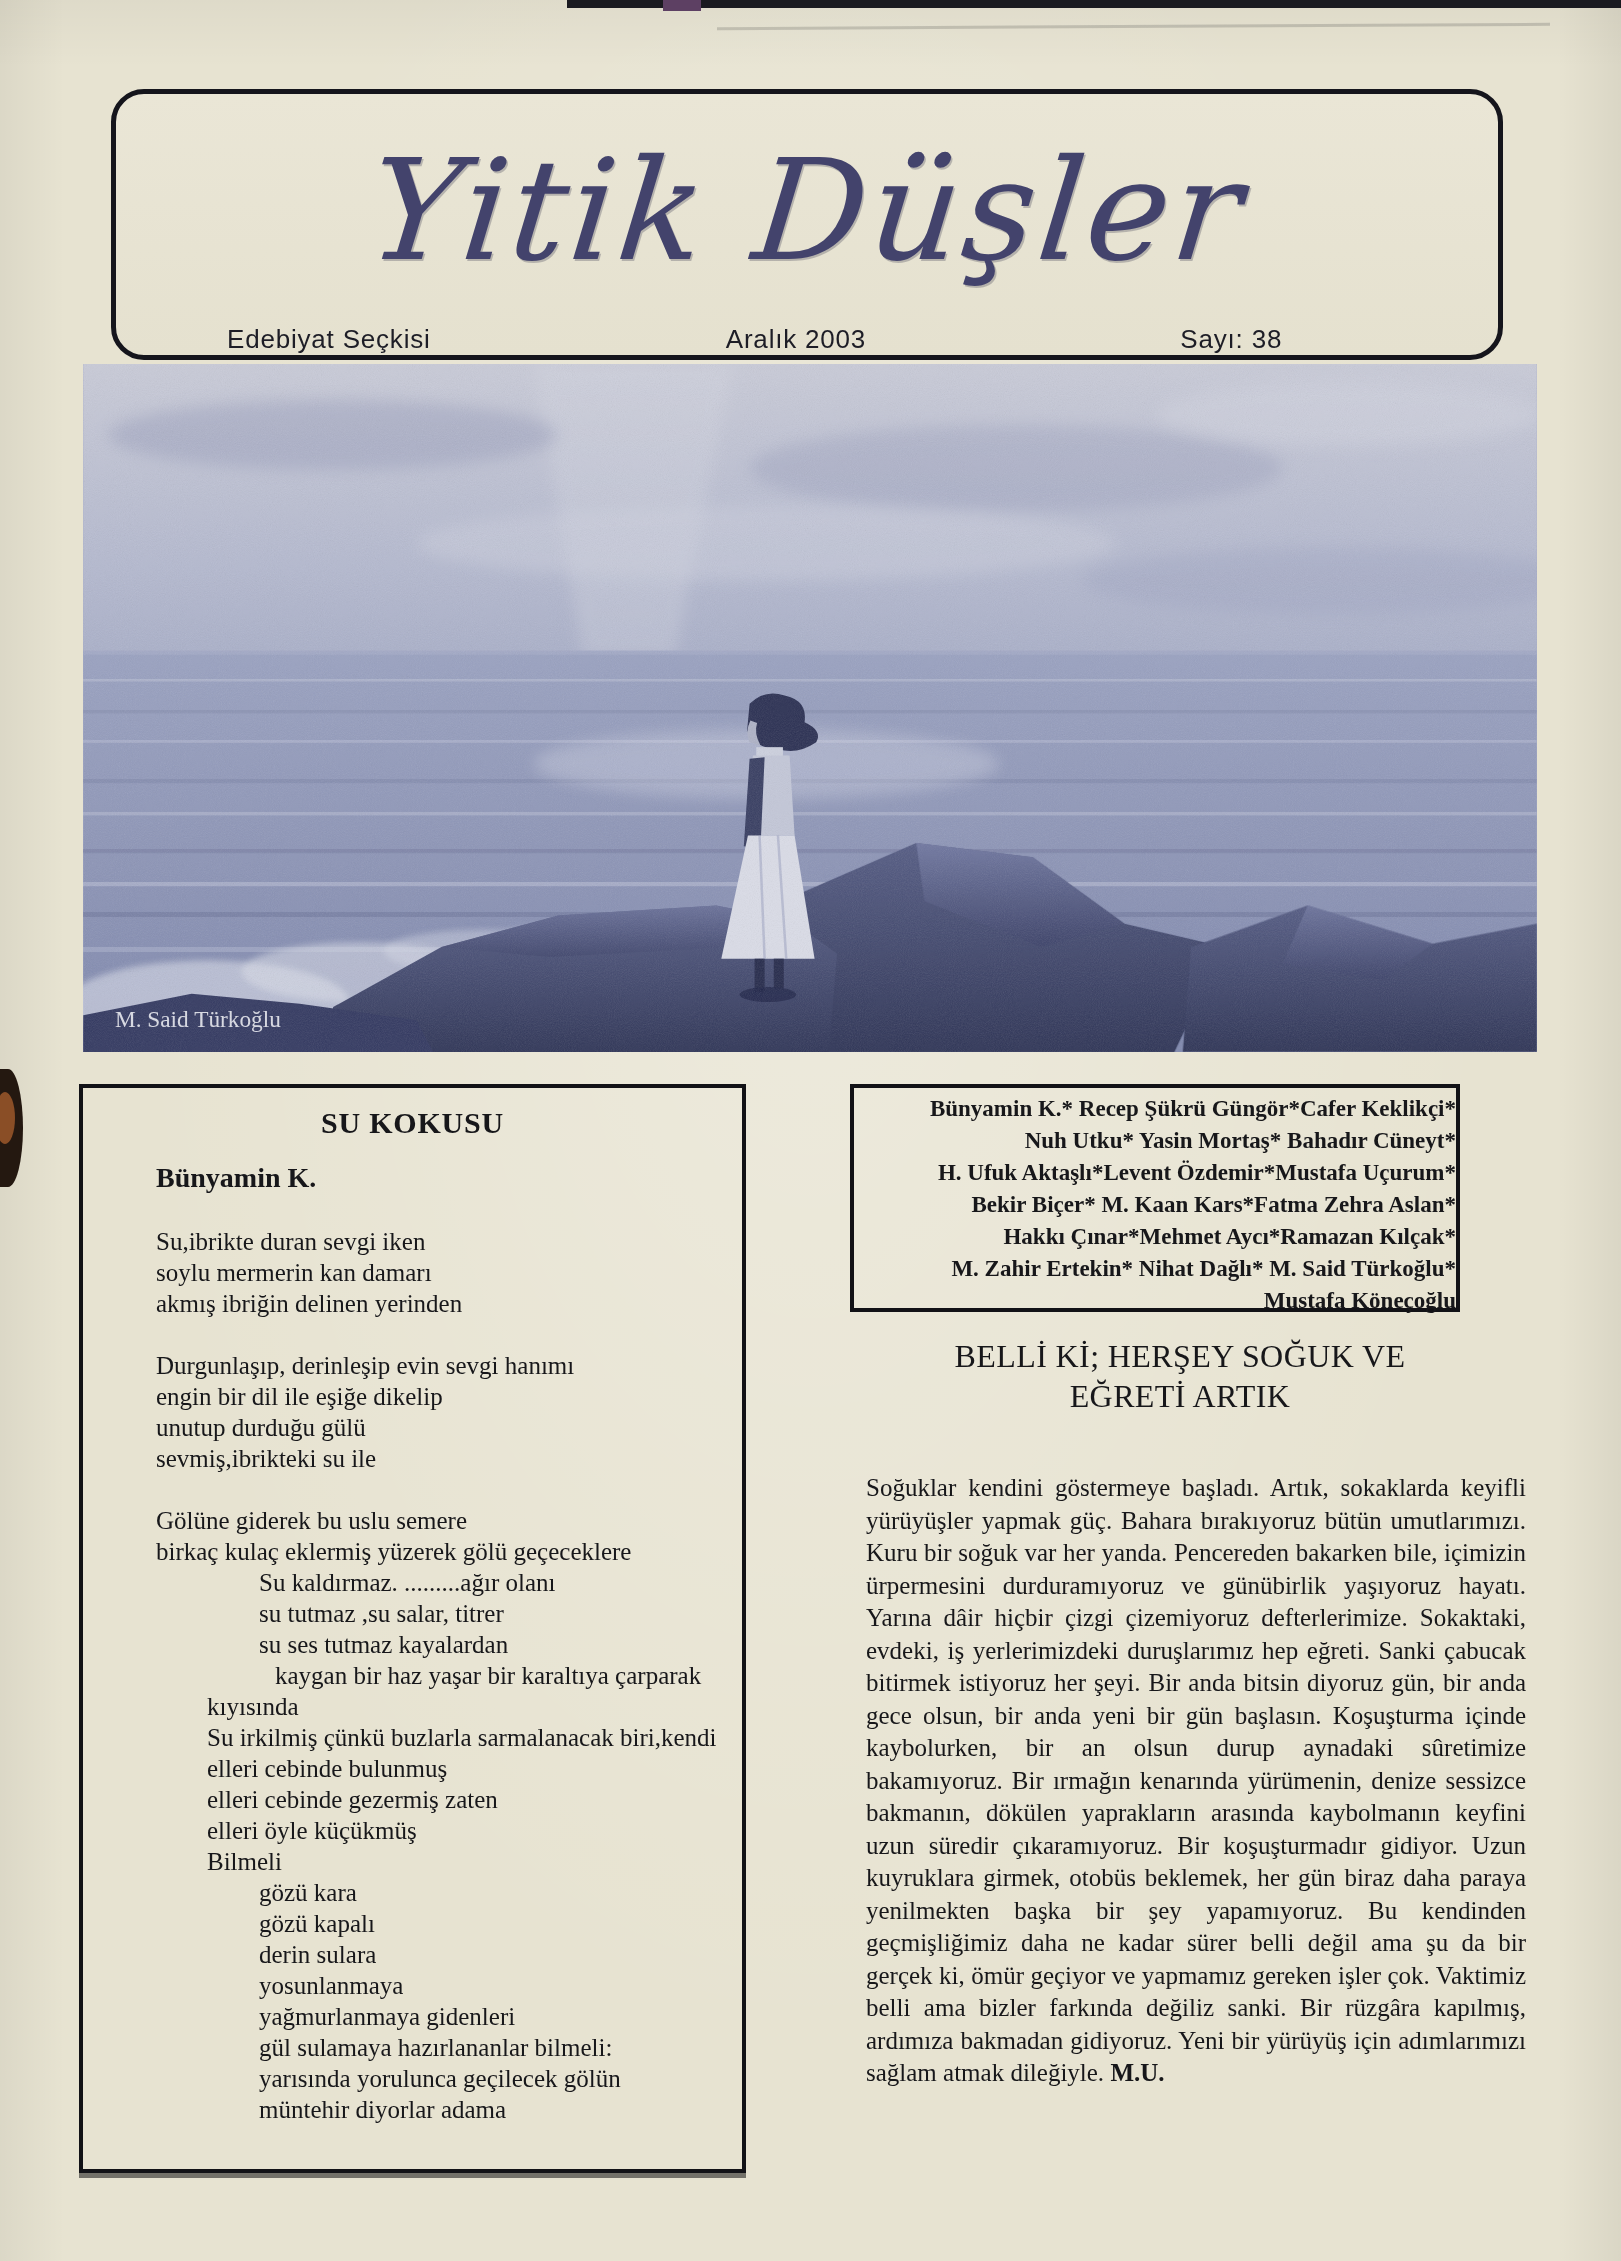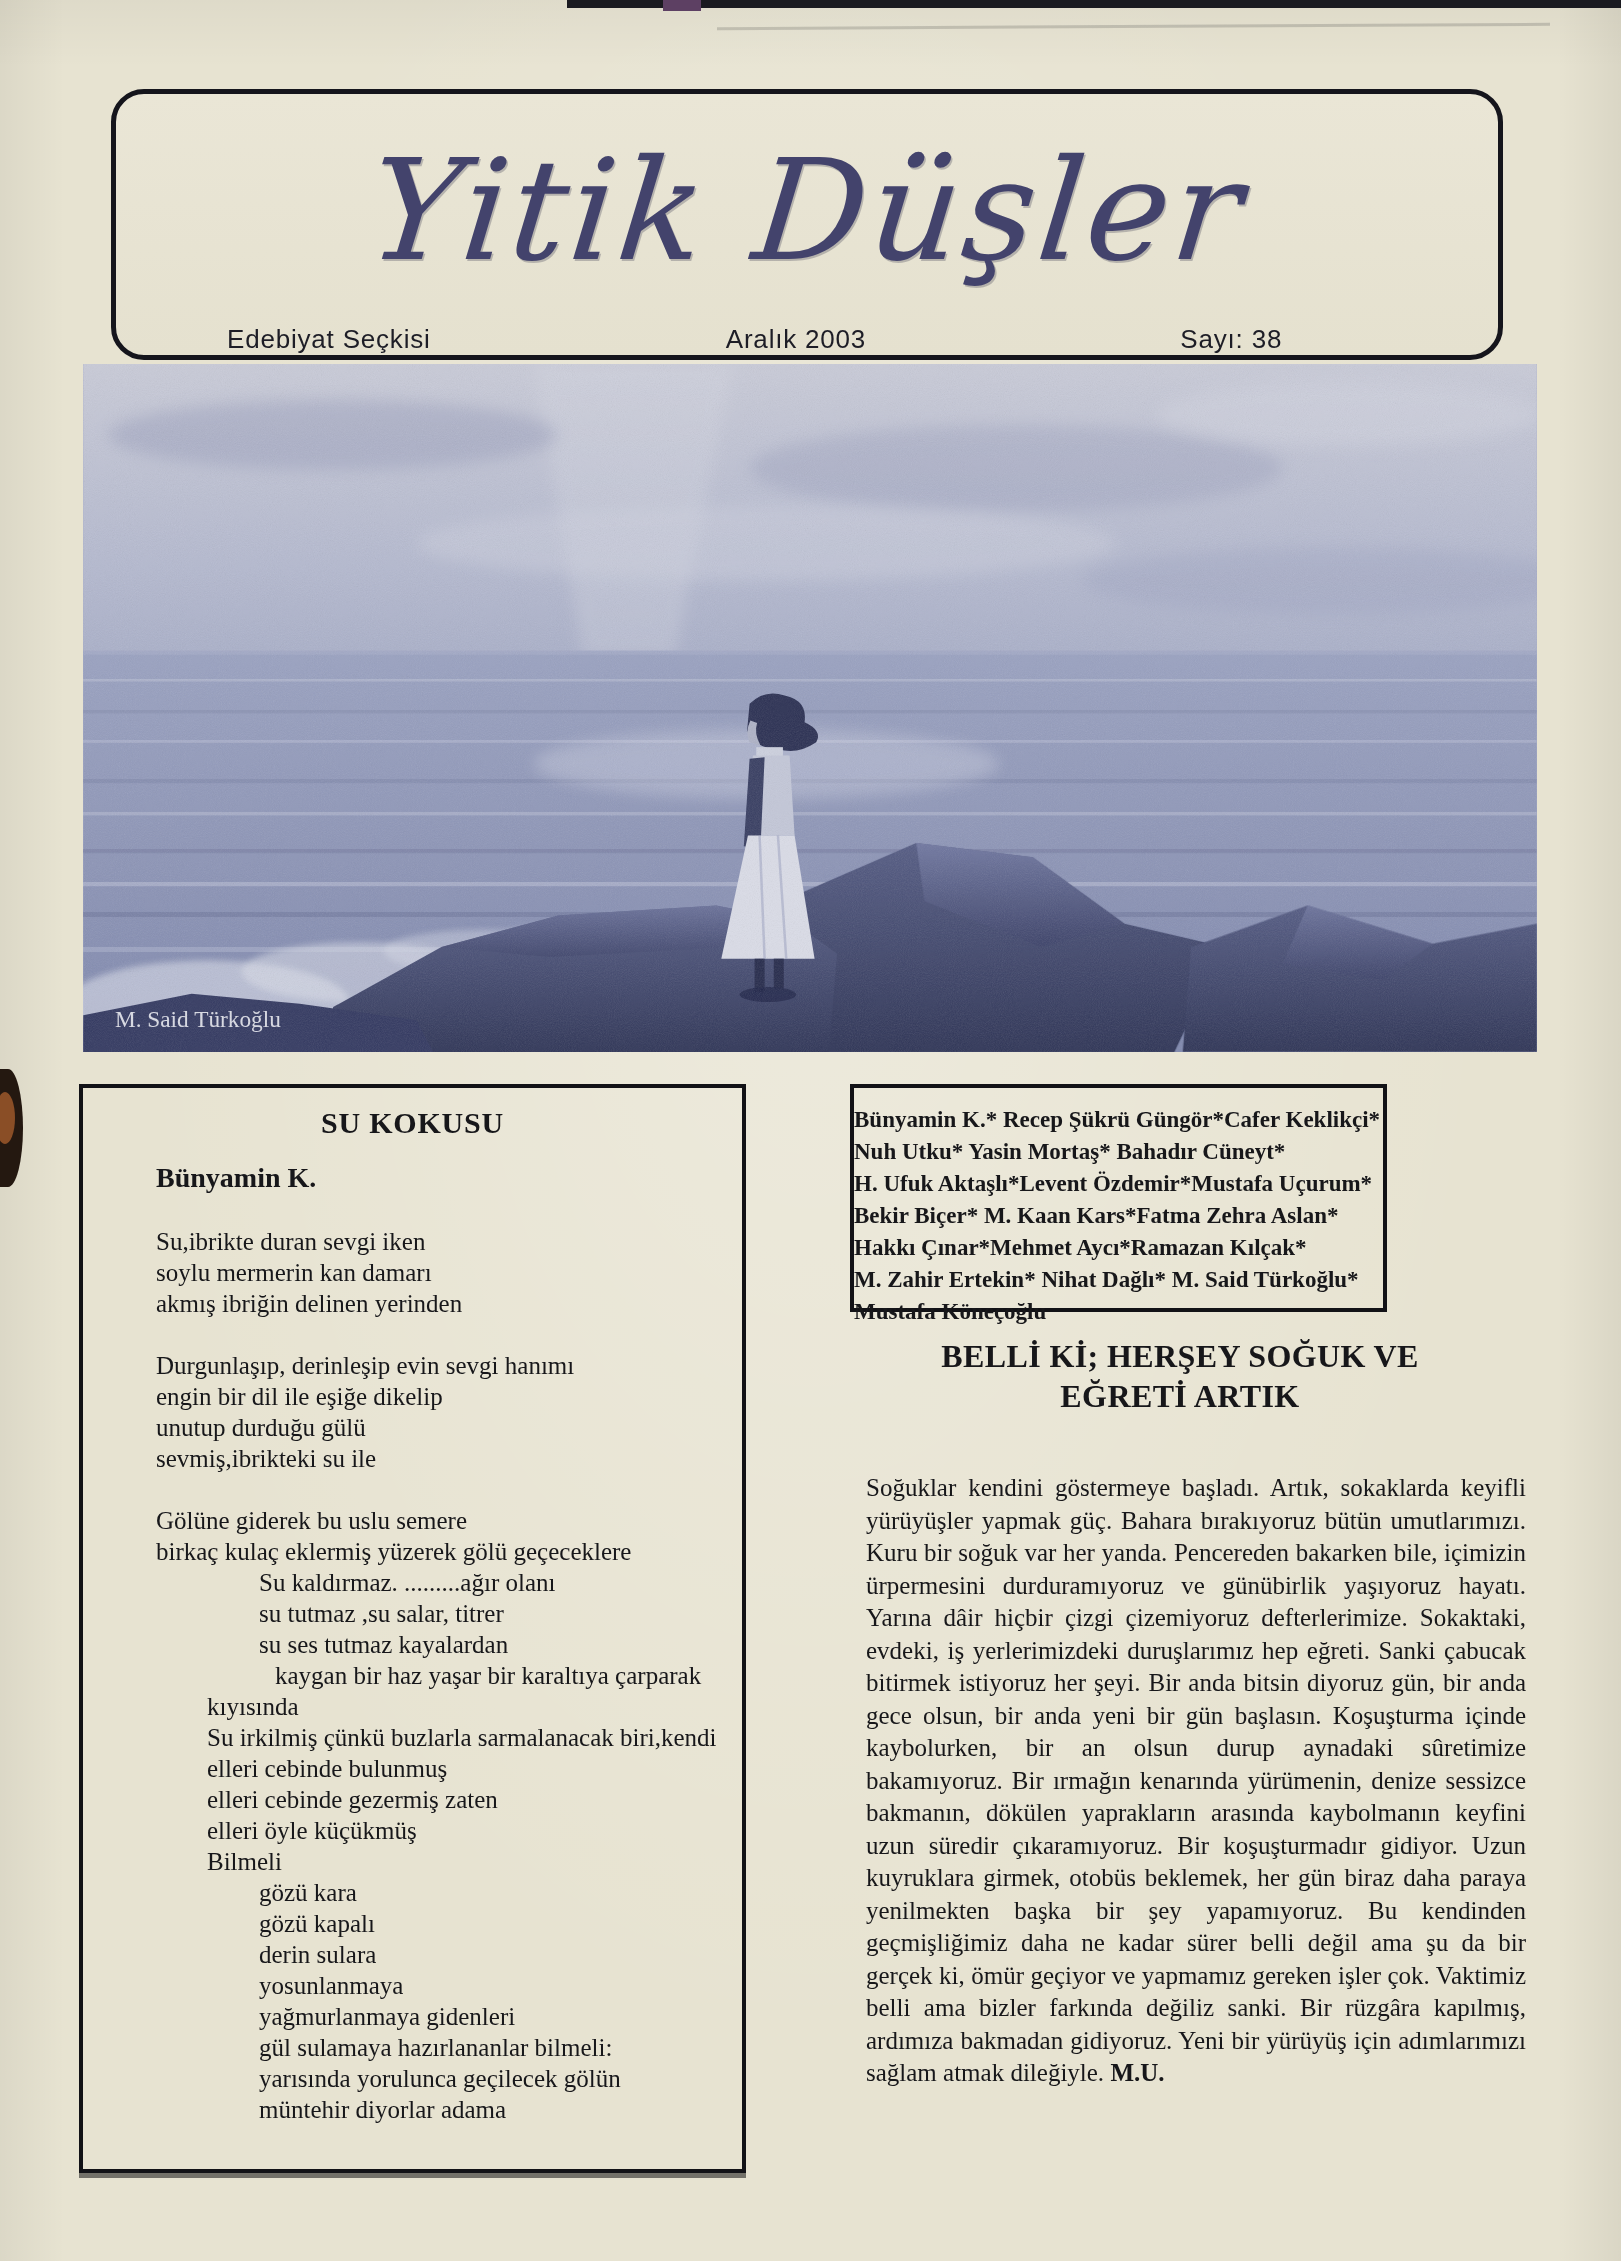--- a/index.html
+++ b/index.html
@@ -60,29 +60,29 @@
   .poem-lines{margin-top:32px;padding-left:73px;font-size:25px;line-height:31px;}
   .poem-line{white-space:nowrap;}
   .poem-line.ind0{padding-left:0;}
   .poem-line.ind1{padding-left:51px;}
   .poem-line.ind2{padding-left:103px;}
   .poem-line.ind3{padding-left:119px;}
   .poem-gap{height:31px;}
 
   
   .contrib-box{
-    position:absolute;left:850px;top:1084px;width:537px;height:228px;
+    position:absolute;left:850px;top:1084px;width:610px;height:228px;
     border:4.2px solid #121216;box-sizing:border-box;
-    padding-top:16px;text-align:left;
+    padding-top:5px;text-align:right;
     font-size:23px;font-weight:700;line-height:32px;
   }
   .contrib-line{white-space:nowrap;}
   .article-title{
     position:absolute;left:850px;top:1336px;width:660px;text-align:center;
-    font-size:32px;font-weight:700;line-height:40px;letter-spacing:0.4px;
+    font-size:32px;font-weight:400;line-height:40px;letter-spacing:0.4px;
   }
   .article-body{
     position:absolute;left:850px;top:1456px;width:660px;
     font-size:25px;line-height:32.5px;text-align:justify;text-justify:inter-word;
     margin:16px;
   }
   .article-sig{font-weight:700;}
 </style>
 </head>
 <body>

